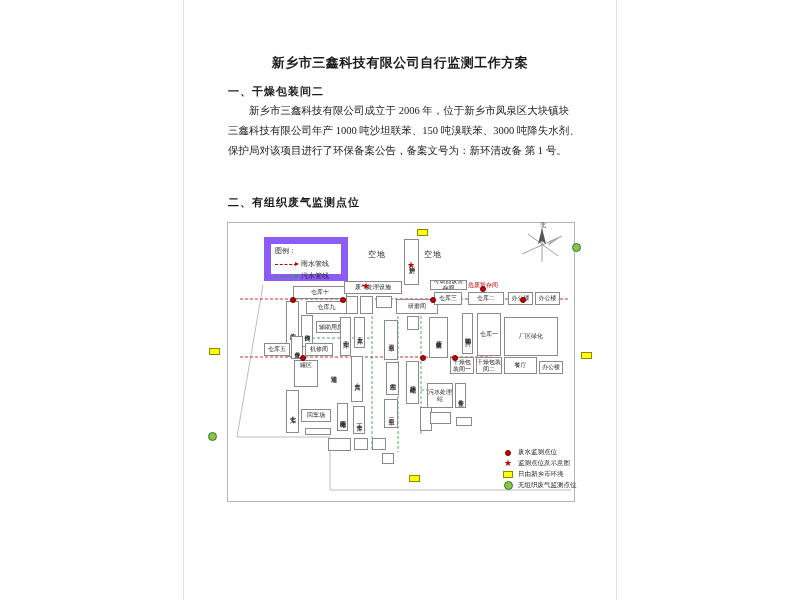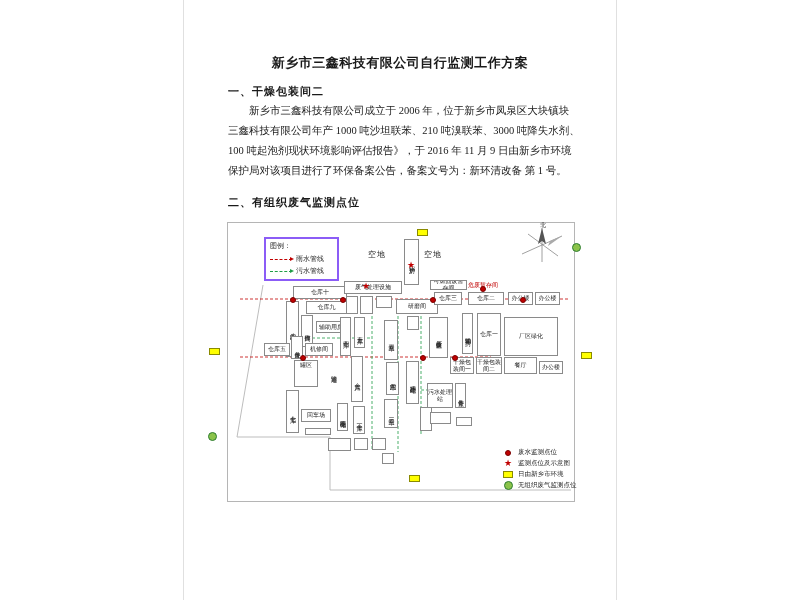--- a/index.html
+++ b/index.html
@@ -38,22 +38,22 @@
   .area-label{position:absolute;font-size:8px;color:#222;letter-spacing:1px;}
   .red-label{position:absolute;font-size:6px;color:#c00000;}
   .mk{position:absolute;display:block;}
   .mk-rect{width:9px;height:5px;background:#ffff00;border:1px solid #8a8a00;}
   .mk-circle{width:7px;height:7px;border-radius:50%;background:#8bc34a;border:1px solid #2e7d32;}
   .mk-star{color:#c00000;font-size:9px;line-height:9px;width:10px;text-align:center;background:transparent;}
   .mk-dot{width:4px;height:4px;border-radius:50%;background:#c00000;border:1px solid #7a0000;}
 
   
   .pipe-legend{
-    position:absolute;left:264px;top:237px;width:75px;height:44px;
-    border:2px solid #8b5cf6;background:#fff;font-size:7px;padding:2px 4px;box-sizing:border-box;
+    position:absolute;left:264px;top:237px;width:84px;height:44px;
+    border:7px solid #8b5cf6;background:#fff;font-size:7px;padding:2px 4px;box-sizing:border-box;
   }
   .pipe-legend .pl-title{margin-bottom:2px;}
   .pl-row{display:flex;align-items:center;gap:4px;height:12px;}
   .pl-line{width:22px;height:0;border-top:1px dashed currentColor;position:relative;}
   .pl-line::after{
     content:"";position:absolute;right:-2px;top:-2.5px;border-left:4px solid currentColor;
     border-top:2.5px solid transparent;border-bottom:2.5px solid transparent;
   }
 
   
@@ -69,22 +69,21 @@
 
 <div class="edge-line" style="left:183px"></div>
 <div class="edge-line" style="left:616px"></div>
 
 <div class="doc-title">新乡市三鑫科技有限公司自行监测工作方案</div>
 
 <div class="sec-head" style="top:84px">一、干燥包装间二</div>
 
 <div class="para">
   <div class="pline indent">新乡市三鑫科技有限公司成立于 2006 年，位于新乡市凤泉区大块镇块</div>
-  <div class="pline">三鑫科技有限公司年产 1000 吨沙坦联苯、210 吨溴联苯、3000 吨降失水剂、</div>
-  <div class="pline">100 吨起泡剂现状环境影响评估报告》，于 2016 年 11 月 9 日由新乡市环境</div>
+  <div class="pline">三鑫科技有限公司年产 1000 吨沙坦联苯、150 吨溴联苯、3000 吨降失水剂、</div>
   <div class="pline">保护局对该项目进行了环保备案公告，备案文号为：新环清改备 第 1 号。</div>
 </div>
 
 <div class="sec-head" style="top:195px">二、有组织废气监测点位</div>
 
 <div class="dg" id="dg">
   <div class="dg-frame"></div>
   <svg id="pipes">
       <polyline points="263,285 237,437 330,437 330,490 571,490" fill="none" stroke="#bdbdbd" stroke-width="1"></polyline>
       <polyline points="240,299 568,299" fill="none" stroke="#c00000" stroke-width="0.8" stroke-dasharray="3 2"></polyline>

